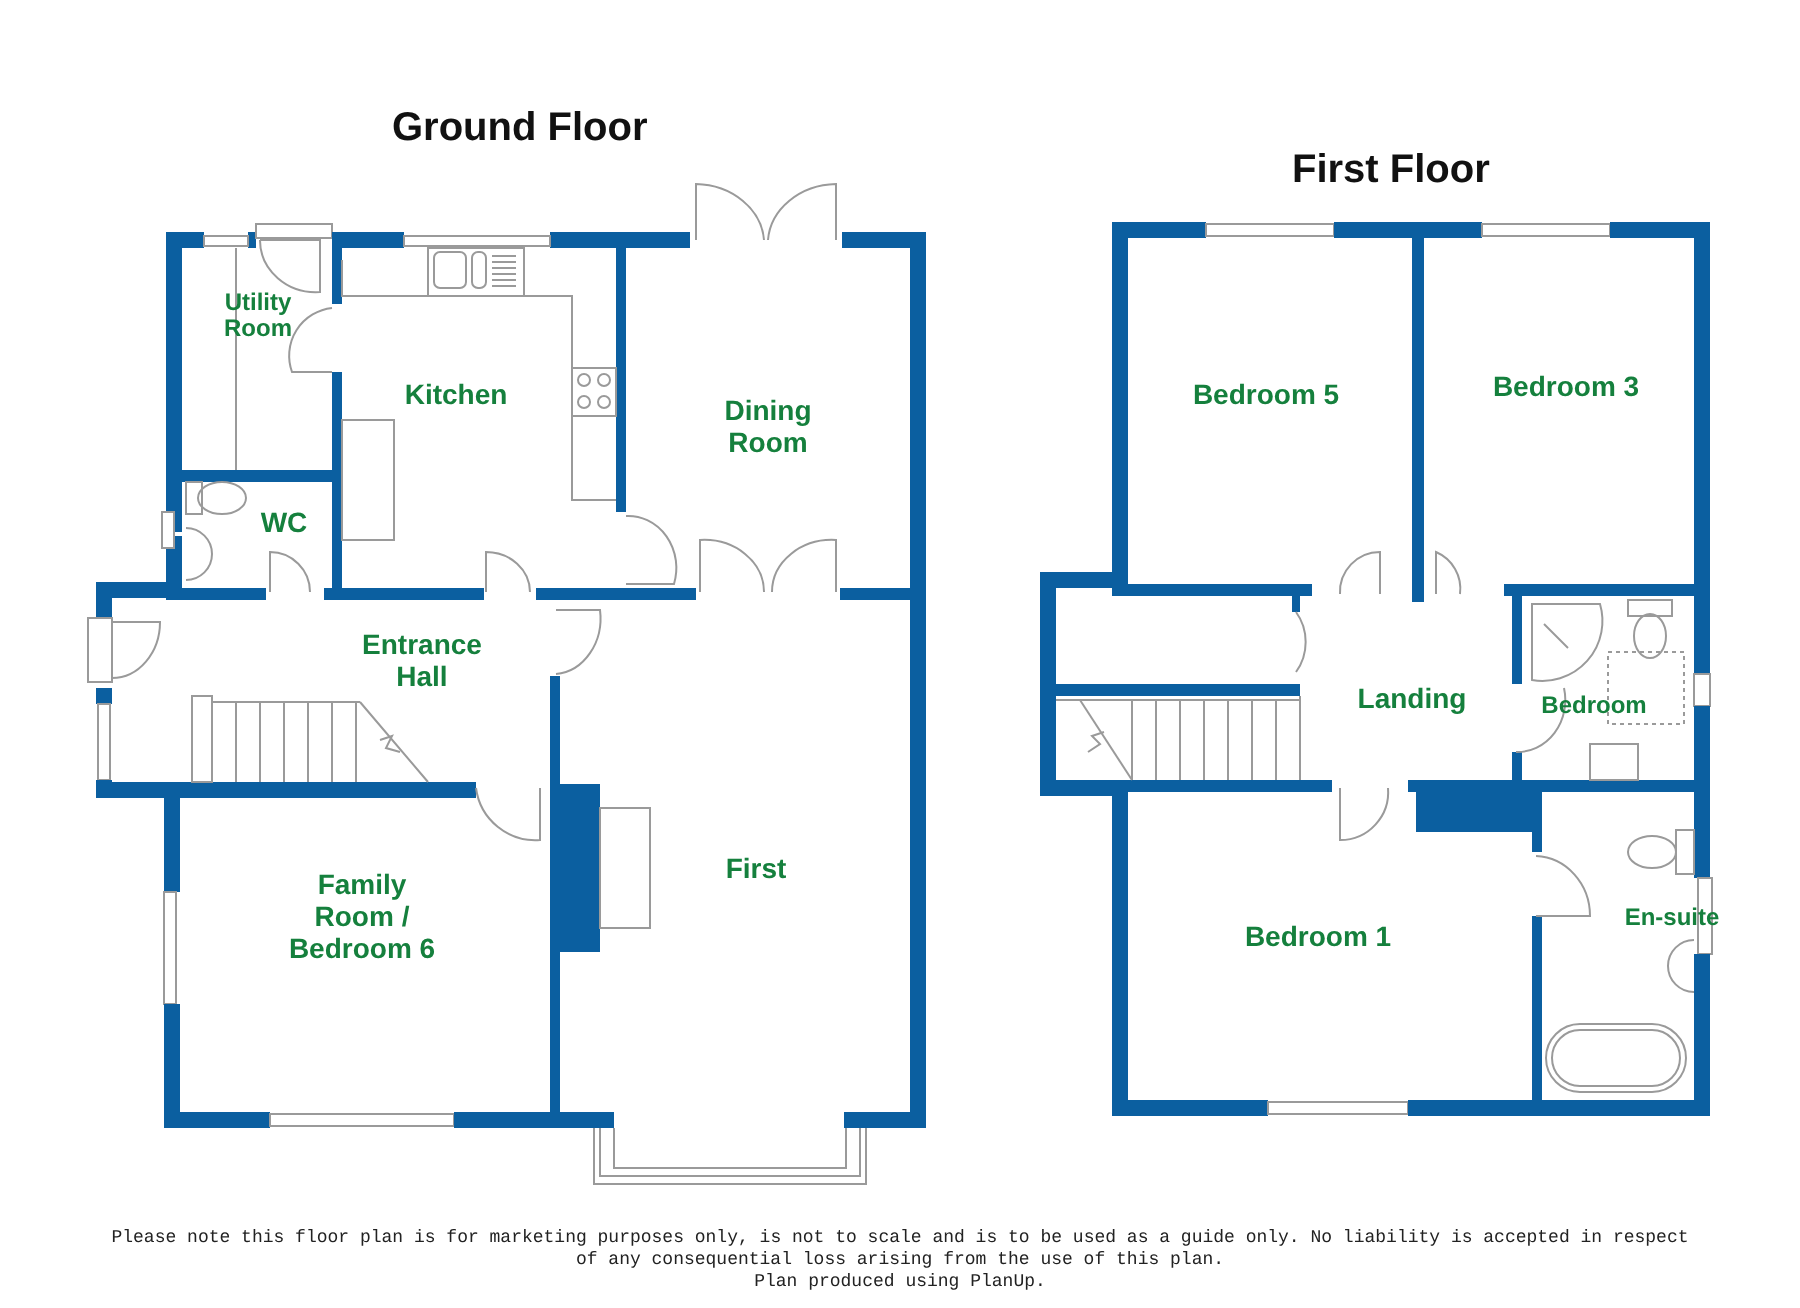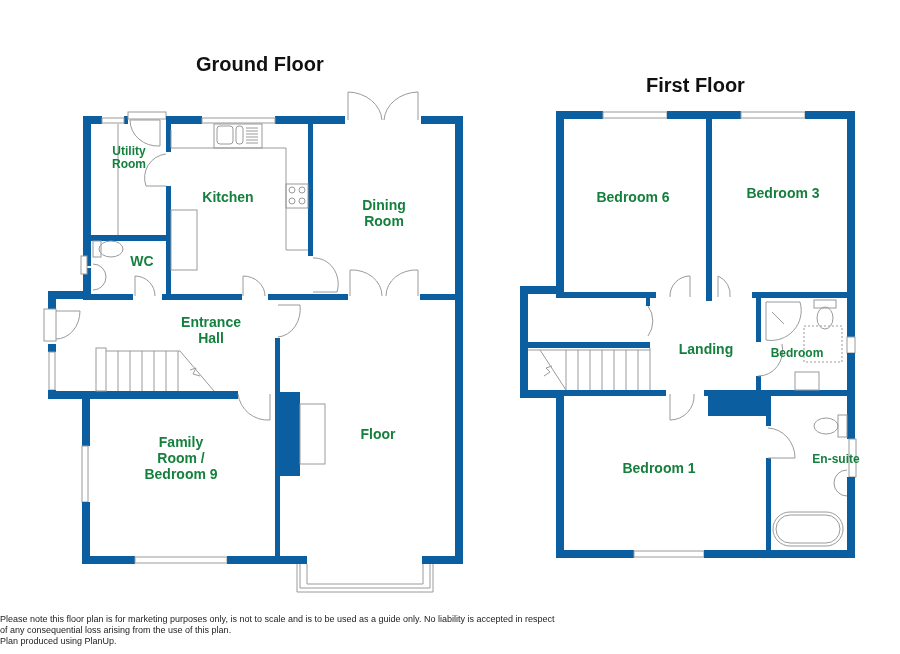--- a/index.html
+++ b/index.html
@@ -1,20 +1,20 @@
 <!DOCTYPE html>
 <html><head>
 <meta charset="utf-8">
 <style>
   html, body { margin: 0; padding: 0; background: #ffffff; }
   body { width: 900px; height: 654px; position: relative; overflow: hidden; font-family: "Liberation Sans", sans-serif; }
   .title { position: absolute; font-weight: bold; font-size: 20px; color: #111; white-space: nowrap; }
   .room { position: absolute; font-weight: bold; font-size: 14px; color: #15803d; text-align: center; line-height: 16px; white-space: pre-line; transform: translate(-50%, -50%); }
   .room.small { font-size: 12px; line-height: 13px; }
-  .disclaimer { position: absolute; left: 0; width: 900px; top: 614px; text-align: left; font-size: 9px; line-height: 11px; color: #222; }
+  .disclaimer { position: absolute; left: 0; width: 900px; top: 614px; text-align: center; font-size: 9px; line-height: 11px; color: #222; font-family: Liberation Mono, monospace; }
   .disclaimer div { white-space: nowrap; }
   svg { position: absolute; left: 0; top: 0; }
 </style>
 </head>
 <body>
 
 <svg width="900" height="654" viewBox="0 0 900 654">
   <defs>
     <style>
       .w { fill: #0b5fa0; }
@@ -222,26 +222,26 @@
 <div class="title" style="left:646px; top:74px;">First Floor</div>
 
 <div class="room small" style="left:129px; top:158px;">Utility
 Room</div>
 <div class="room" style="left:228px; top:197px;">Kitchen</div>
 <div class="room" style="left:384px; top:192px;margin-top:21px;">Dining
 Room</div>
 <div class="room" style="left:142px; top:261px;">WC</div>
 <div class="room" style="left:211px; top:330px;">Entrance
 Hall</div>
-<div class="room" style="left:378px; top:434px;">Floor</div>
+<div class="room" style="left:378px; top:434px;">First</div>
 <div class="room" style="left:181px; top:458px;">Family
 Room /
-Bedroom 9</div>
-
-<div class="room" style="left:633px; top:197px;">Bedroom 6</div>
+Bedroom 6</div>
+
+<div class="room" style="left:633px; top:197px;">Bedroom 5</div>
 <div class="room" style="left:783px; top:193px;">Bedroom 3</div>
 <div class="room" style="left:706px; top:349px;">Landing</div>
 <div class="room small" style="left:797px; top:353px;">Bedroom</div>
 <div class="room" style="left:659px; top:468px;">Bedroom 1</div>
 <div class="room small" style="left:836px; top:459px;">En-suite</div>
 
 <div class="disclaimer">
   <div>Please note this floor plan is for marketing purposes only, is not to scale and is to be used as a guide only.  No liability is accepted in respect</div>
   <div>of any consequential loss arising from the use of this plan.</div>
   <div>Plan produced using PlanUp.</div>

